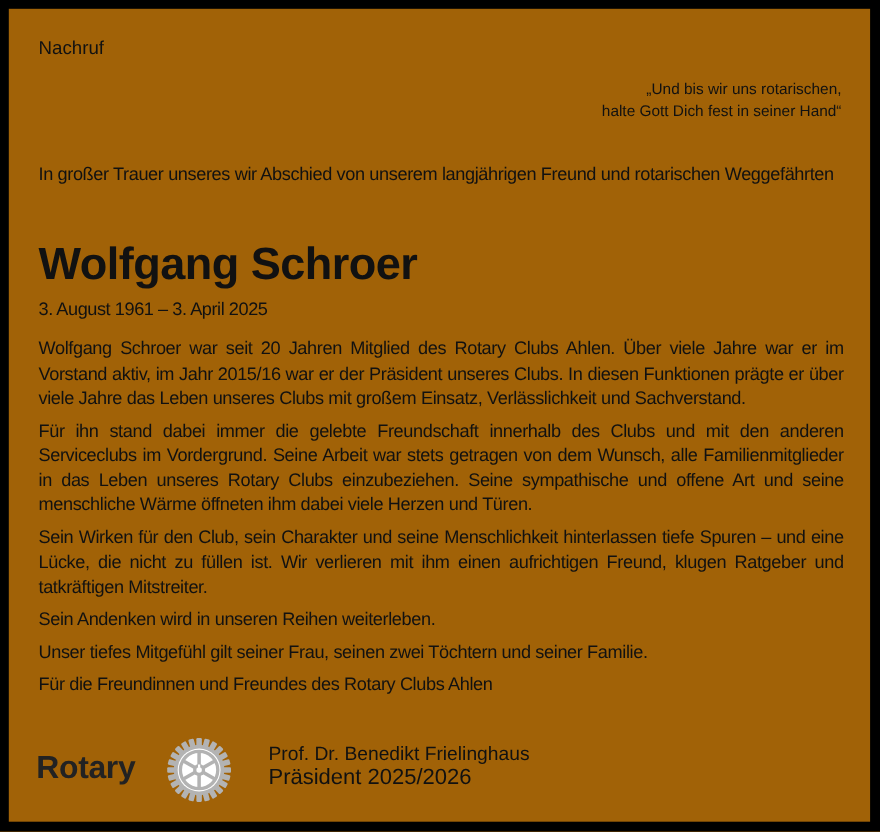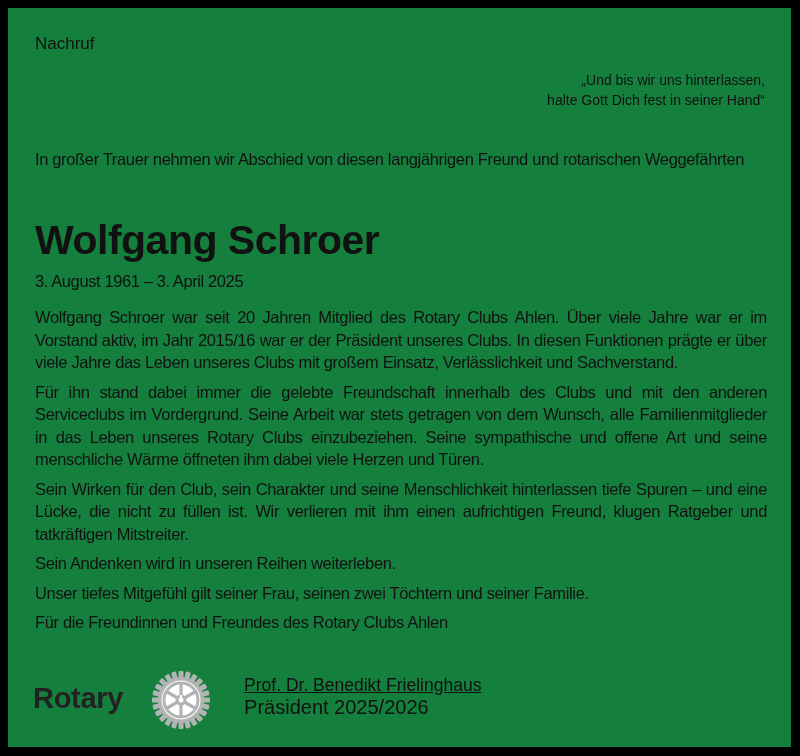--- a/index.html
+++ b/index.html
@@ -4,21 +4,21 @@
 <style>
   html, body { margin: 0; padding: 0; }
   body {
     width: 800px; height: 756px; background: #000;
     position: relative; overflow: hidden;
     font-family: "Liberation Sans", sans-serif;
     color: #111;
   }
   .sheet {
     position: absolute; left: 8px; top: 8px; width: 783px; height: 739px;
-    background: #15803d; box-sizing: border-box;
+    background: #a16207; box-sizing: border-box;
   }
   .heading-label {
     position: absolute; left: 27px; top: 26px;
     font-size: 17px; color: #111;
   }
   .quote {
     position: absolute; right: 26px; top: 62px;
     text-align: right; font-size: 14px; line-height: 20px; color: #111;
   }
   .intro {
@@ -42,35 +42,35 @@
   .footer {
     position: absolute; left: 25px; top: 657px; height: 70px;
     display: flex; align-items: center; gap: 21px;
   }
   .rotary-word {
     font-size: 29px; font-weight: bold; color: #222; letter-spacing: -0.3px;
     margin-right: 7px; margin-top: -4px;
   }
   .gear { width: 60px; height: 60px; margin-right: 12px; }
   .signer { line-height: 22px; margin-top: -8px; }
-  .signer-name { font-size: 17.5px; color: #111; text-decoration: underline; }
+  .signer-name { font-size: 17.5px; color: #111; }
   .signer-role { font-size: 20px; color: #111; }
 </style>
 </head>
 <body>
 
 <div class="sheet">
   <div class="heading-label">Nachruf</div>
 
   <div class="quote">
-    <div>„Und bis wir uns hinterlassen,</div>
+    <div>„Und bis wir uns rotarischen,</div>
     <div>halte Gott Dich fest in seiner Hand“</div>
   </div>
 
-  <div class="intro">In großer Trauer nehmen wir Abschied von diesen langjährigen Freund und rotarischen Weggefährten</div>
+  <div class="intro">In großer Trauer unseres wir Abschied von unserem langjährigen Freund und rotarischen Weggefährten</div>
 
   <div class="name">Wolfgang Schroer</div>
 
   <div class="dates">3. August 1961 – 3. April 2025</div>
 
   <div class="body">
     <p>Wolfgang Schroer war seit 20 Jahren Mitglied des Rotary Clubs Ahlen. Über viele Jahre war er im Vorstand aktiv, im Jahr 2015/16 war er der Präsident unseres Clubs. In diesen Funktionen prägte er über viele Jahre das Leben unseres Clubs mit großem Einsatz, Verlässlichkeit und Sachverstand.</p>
     <p>Für ihn stand dabei immer die gelebte Freundschaft innerhalb des Clubs und mit den anderen Serviceclubs im Vordergrund. Seine Arbeit war stets getragen von dem Wunsch, alle Familienmitglieder in das Leben unseres Rotary Clubs einzubeziehen. Seine sympathische und offene Art und seine menschliche Wärme öffneten ihm dabei viele Herzen und Türen.</p>
     <p>Sein Wirken für den Club, sein Charakter und seine Menschlichkeit hinterlassen tiefe Spuren – und eine Lücke, die nicht zu füllen ist. Wir verlieren mit ihm einen aufrichtigen Freund, klugen Ratgeber und tatkräftigen Mitstreiter.</p>
     <p class="left">Sein Andenken wird in unseren Reihen weiterleben.</p>

